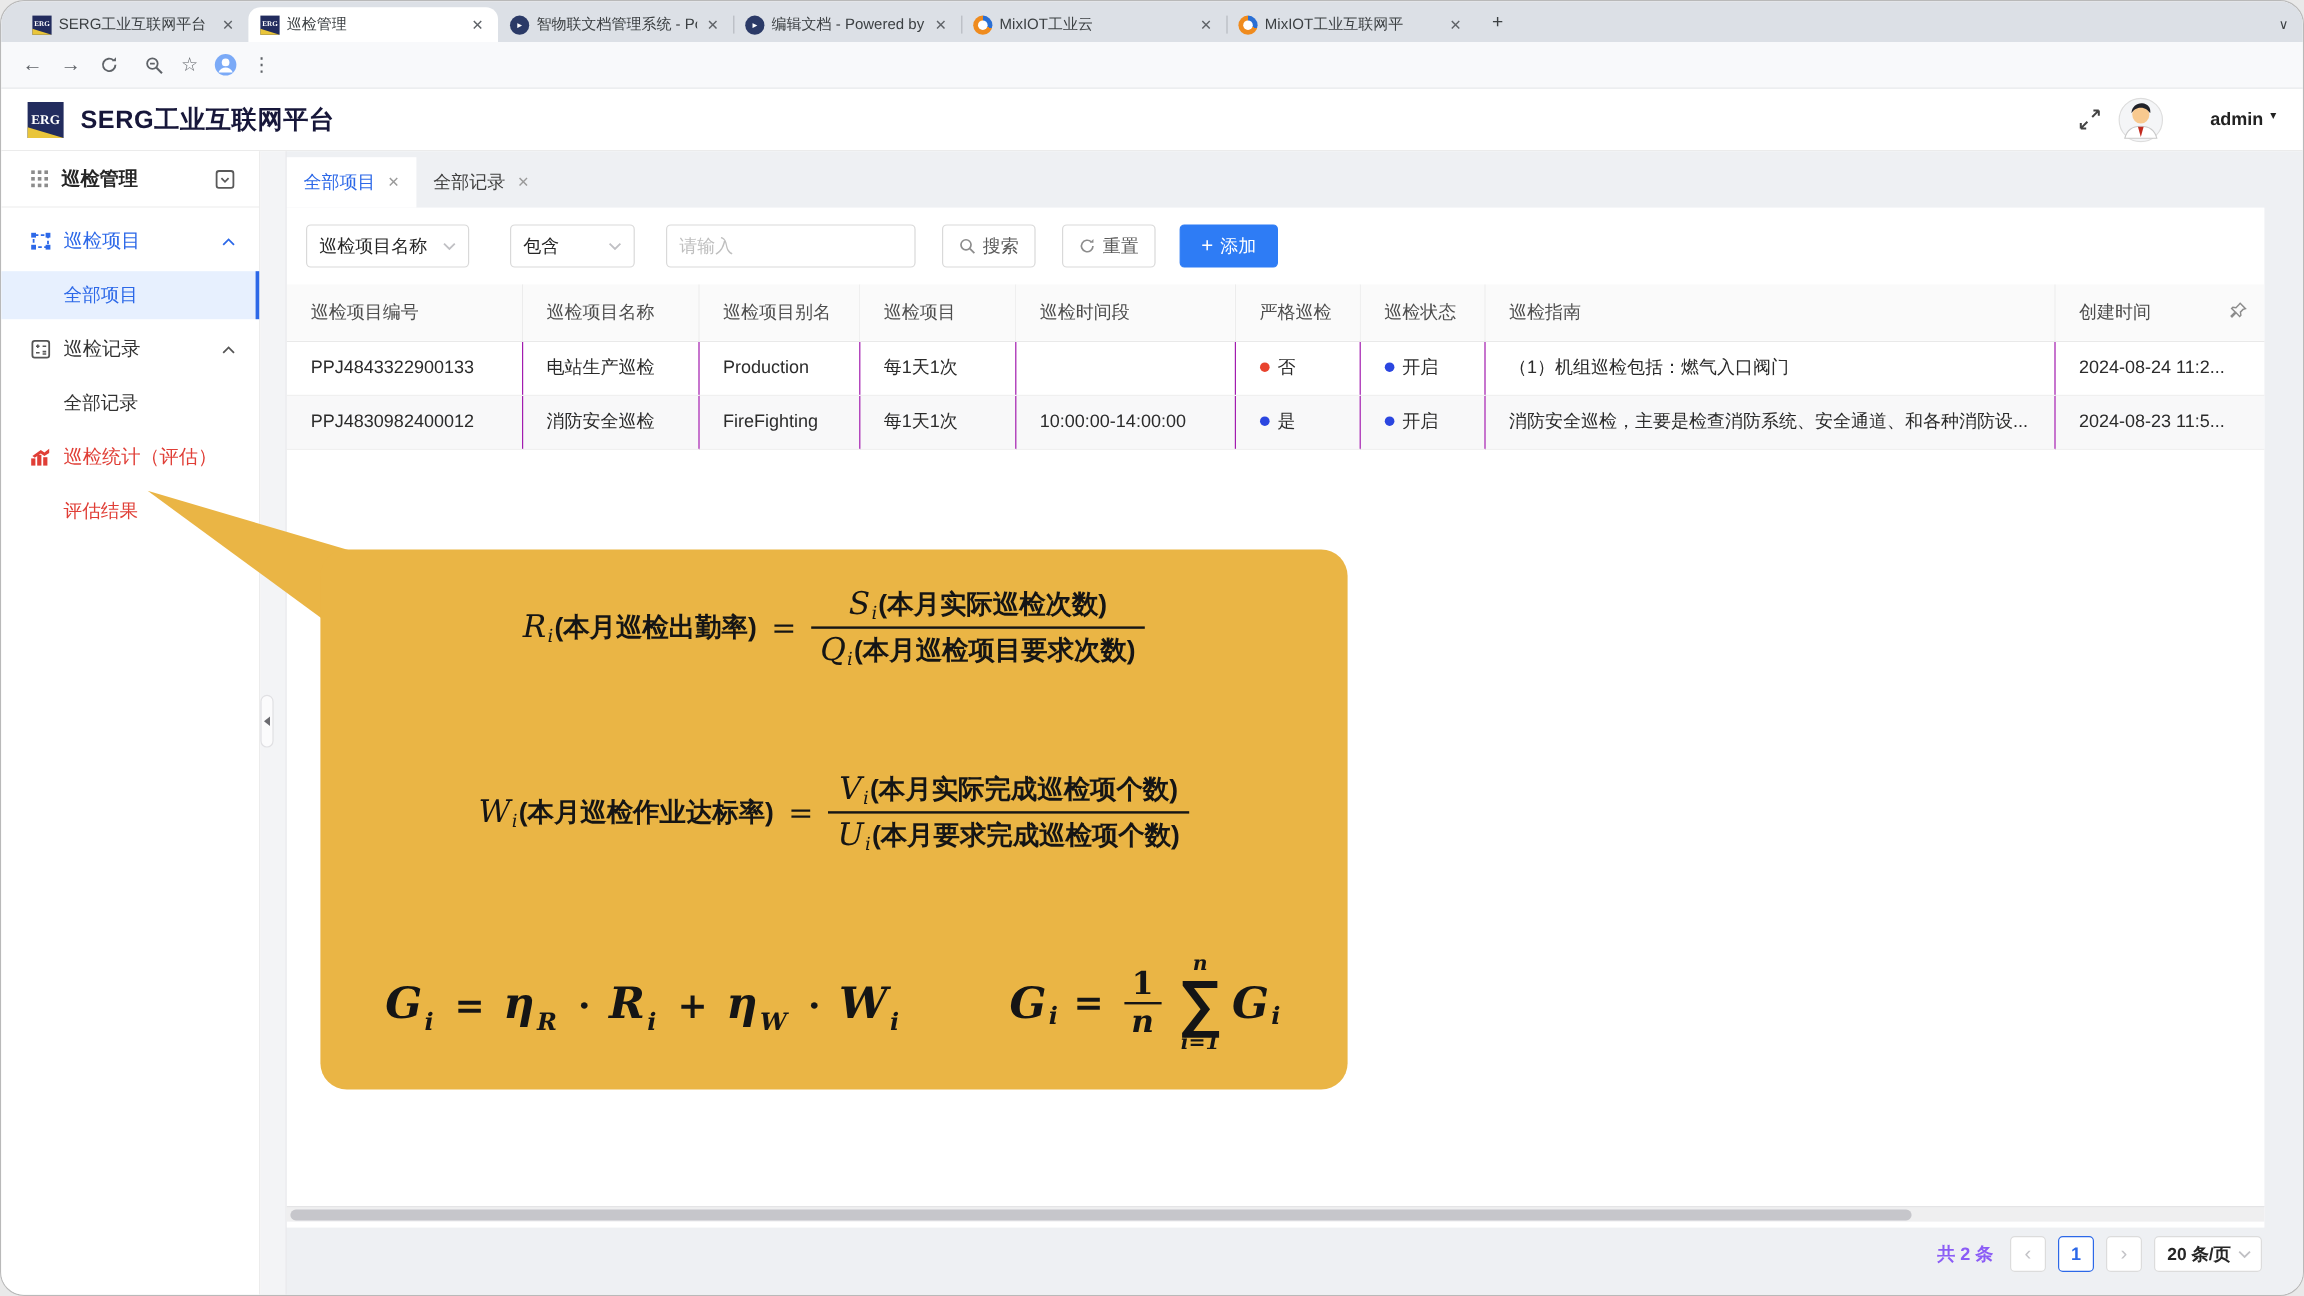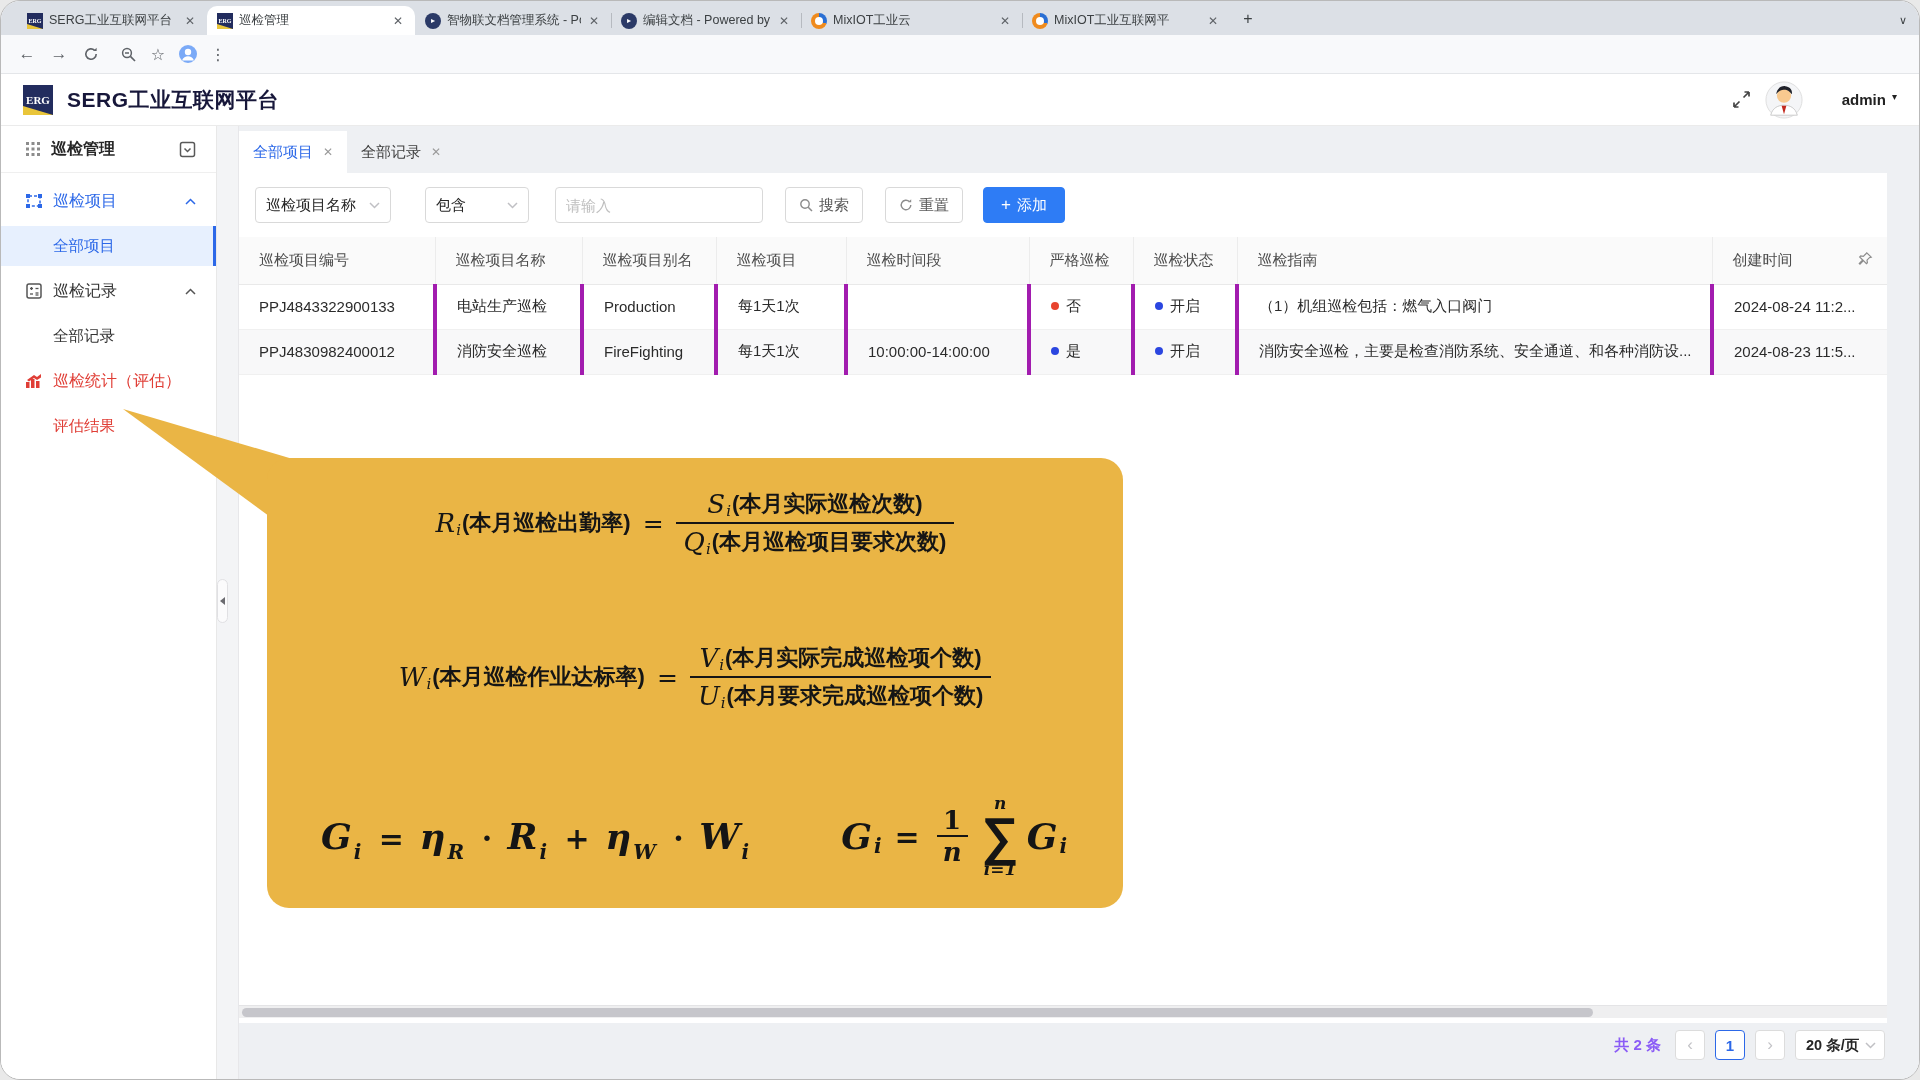--- a/index.html
+++ b/index.html
@@ -70,21 +70,21 @@
   .fs2 { width:104px; margin-left:34px; }
   .finput { width:208px; height:36px; border:1px solid #d9d9d9; border-radius:4px; margin-left:26px; padding:0 10px; font-size:15px; color:#262626; outline:none; font-family:inherit; }
   .finput::placeholder { color:#bfbfbf; }
   .fbtn { margin-left:22px; width:78px; height:36px; border:1px solid #d9d9d9; border-radius:4px; background:#fff; display:flex; align-items:center; justify-content:center; gap:6px; font-size:15px; color:#595959; font-family:inherit; }
   .fbtn.add { margin-left:20px; width:82px; background:#2e7cf5; border-color:#2e7cf5; color:#fff; }
   .fbtn.add .plus { font-size:17px; }
 
   table.grid { width:100%; border-collapse:collapse; table-layout:fixed; }
   .grid th { height:47px; background:#fafafa; font-size:15px; font-weight:500; color:#4d4d4d; text-align:left; padding-left:20px; border-bottom:1px solid #e9e9e9; border-right:1px solid #ececec; position:relative; }
   .grid th:last-child { border-right:none; }
-  .grid td { height:45px; font-size:15px; color:#2b2b2b; padding-left:20px; border-bottom:1px solid #f0f0f0; border-right:4px solid #a21caf; white-space:nowrap; overflow:hidden; }
+  .grid td { height:45px; font-size:15px; color:#2b2b2b; padding-left:20px; border-bottom:1px solid #f0f0f0; border-right:1px solid #a21caf; white-space:nowrap; overflow:hidden; }
   .grid td:last-child { border-right:none; }
   .grid tr.striped td { background:#f8f8f9; }
   .dot { display:inline-block; width:8px; height:8px; border-radius:50%; margin-right:7px; vertical-align:1px; }
   .dot-red { background:#e8432e; } .dot-blue { background:#2b46e0; }
   .pinwrap { position:absolute; right:14px; top:14px; }
 
   .hscroll { position:absolute; left:0; bottom:5px; width:100%; height:13px; background:#efeff0; border-top:1px solid #e4e4e6; }
   .hthumb { position:absolute; left:3px; top:2px; width:82%; height:9px; background:#c6c6cb; border-radius:5px; }
 
   .pagination { position:absolute; right:34px; top:903px; height:32px; display:flex; align-items:center; gap:10px; }

